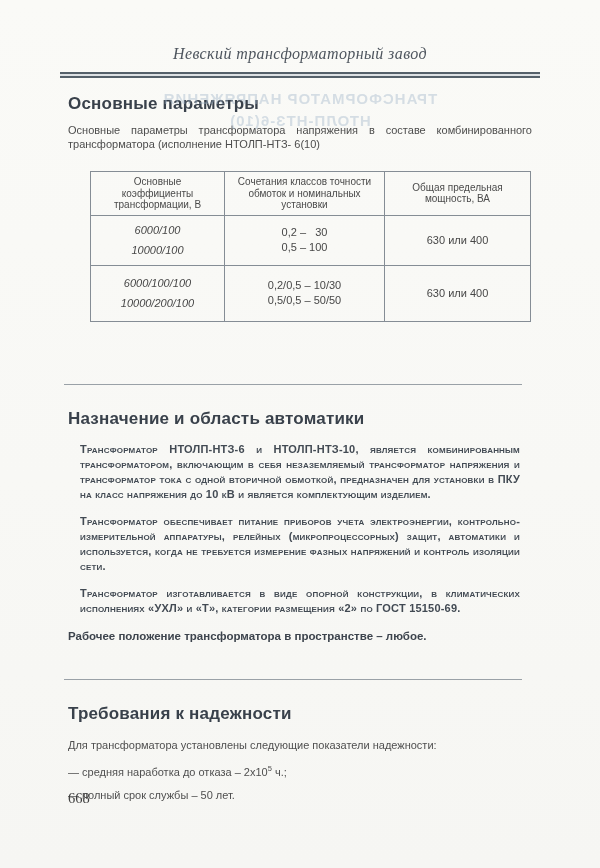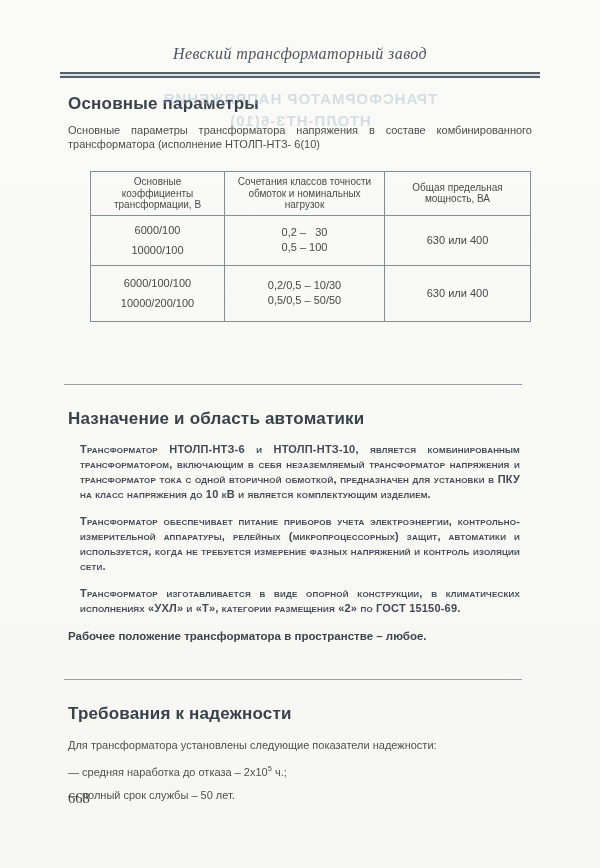--- a/index.html
+++ b/index.html
@@ -50,21 +50,21 @@
     border:1px solid #858d95; text-align:center; vertical-align:middle;
     color:#474747;
   }
   table.params th {
     font-weight:normal; font-size:10px; line-height:11.5px; padding:4px 6px;
     color:#4a4a4a;
   }
   table.params td { font-size:11px; padding:4px 4px; }
   td.row1 { height:41px; }
   td.row2 { height:47px; }
-  .stack-wide div { line-height:20px; }
+  .stack-wide div { line-height:20px;font-style:italic; }
   .stack-tight { display:inline-block; text-align:left; }
   .stack-tight div { line-height:15px; white-space:pre; }
   
   .rule-thin { border:0; height:1px; background:#9aa1a7; margin-left:64px; margin-right:78px; }
   .rule-1 { margin-top:46px; }
   .rule-2 { margin-top:21px; }
   
   .purpose-paras { margin-top:13px; }
   p.smallcaps {
     margin:12px; font-size:11px; line-height:15px; color:#424a53;
@@ -101,21 +101,21 @@
 
     <table class="params">
       <colgroup>
           <col class="c1">
           <col class="c2">
           <col class="c3">
         </colgroup>
       <thead>
         <tr>
           <th>Основные коэффициенты трансформации, В</th>
-          <th>Сочетания классов точности обмоток и номинальных нагрузок</th>
+          <th>Сочетания классов точности обмоток и номинальных установки</th>
           <th>Общая предельная мощность, ВА</th>
         </tr>
       </thead>
       <tbody>
         <tr>
           <td class="row1">
             <div class="stack-wide">
               <div>6000/100</div>
               <div>10000/100</div>
             </div>

